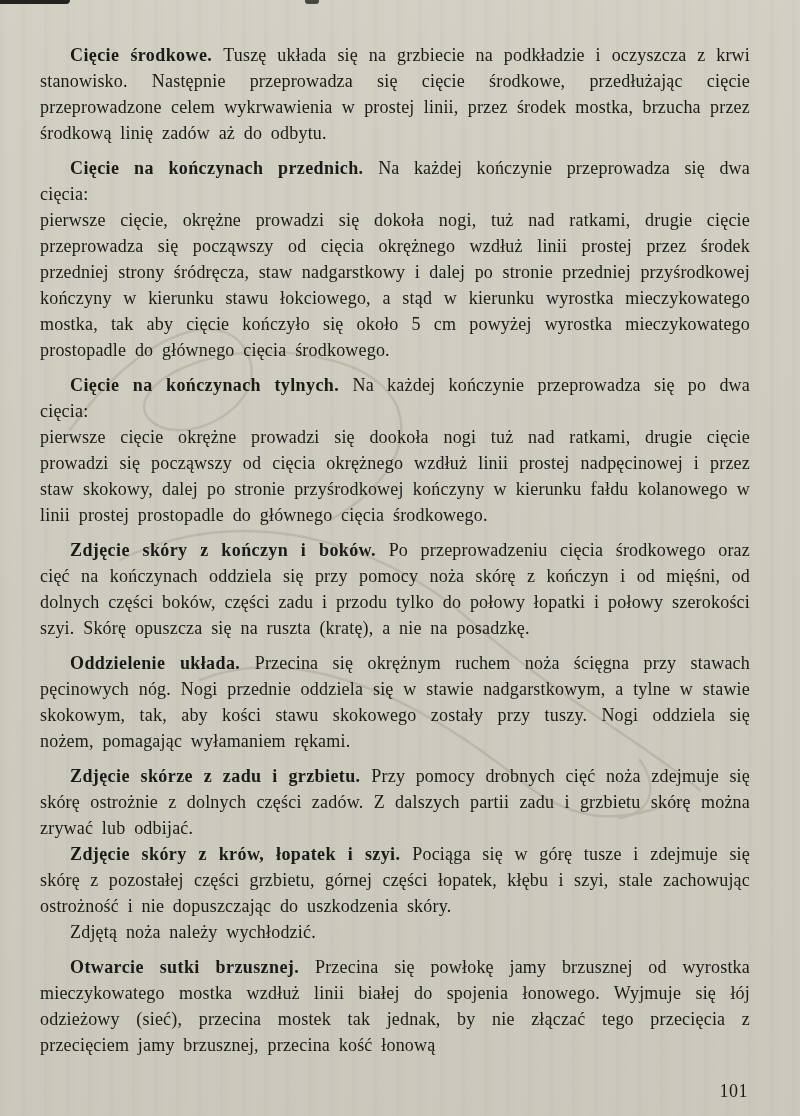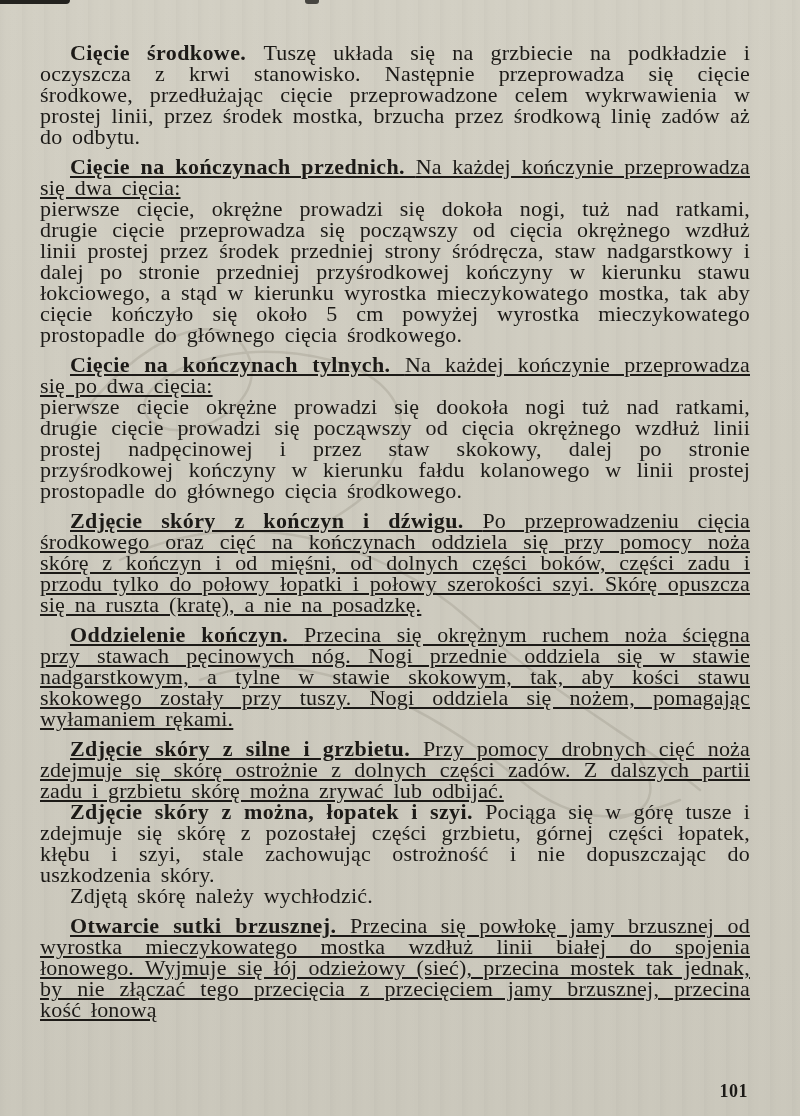--- a/index.html
+++ b/index.html
@@ -28,39 +28,39 @@
     pointer-events: none;
   }
   .body-text {
     position: absolute;
     left: 40px;
     right: 50px;
     top: 42px;
   }
   p.para {
     margin: 0;
-    font-size: 22px;
-    line-height: 21px;
+    font-size: 18px;
+    line-height: 26px;
     text-align: justify;
     word-spacing: 4px;
     letter-spacing: 0.2px;
     hyphens: auto;
   }
   p.para.indent { text-indent: 30px; }
-  p.para.section-gap { margin-top: 9px; text-decoration: underline; }
+  p.para.section-gap { margin-top: 9px; }
   p.para b {
     font-weight: bold;
     letter-spacing: 0.4px;
   }
   .page-number {
     position: absolute;
     right: 52px;
     bottom: 14px;
     font-size: 18px;
-    font-weight: bold;
+    font-weight: normal;
     letter-spacing: 0.5px;
   }
   .watermark {
     position: absolute;
     inset: 0;
     pointer-events: none;
     opacity: 0.28;
   }
   .scan-mark {
     position: absolute;
@@ -87,22 +87,22 @@
 
   <div class="scan-mark top-left"></div>
   <div class="scan-mark top-mid"></div>
 
   <div class="body-text">
       <p class="para indent"><b>Cięcie środkowe. </b>Tuszę układa się na grzbiecie na podkładzie i oczyszcza z krwi stanowisko. Następnie przeprowadza się cięcie środkowe, przedłużając cięcie przeprowadzone celem wykrwawienia w prostej linii, przez środek mostka, brzucha przez środkową linię zadów aż do odbytu.</p>
       <p class="para indent section-gap"><b>Cięcie na kończynach przednich. </b>Na każdej kończynie przeprowadza się dwa cięcia:</p>
       <p class="para">pierwsze cięcie, okrężne prowadzi się dokoła nogi, tuż nad ratkami, drugie cięcie przeprowadza się począwszy od cięcia okrężnego wzdłuż linii prostej przez środek przedniej strony śródręcza, staw nadgarstkowy i dalej po stronie przedniej przyśrodkowej kończyny w kierunku stawu łokciowego, a stąd w kierunku wyrostka mieczykowatego mostka, tak aby cięcie kończyło się około 5 cm powyżej wyrostka mieczykowatego prostopadle do głównego cięcia środkowego.</p>
       <p class="para indent section-gap"><b>Cięcie na kończynach tylnych. </b>Na każdej kończynie przeprowadza się po dwa cięcia:</p>
       <p class="para">pierwsze cięcie okrężne prowadzi się dookoła nogi tuż nad ratkami, drugie cięcie prowadzi się począwszy od cięcia okrężnego wzdłuż linii prostej nadpęcinowej i przez staw skokowy, dalej po stronie przyśrodkowej kończyny w kierunku fałdu kolanowego w linii prostej prostopadle do głównego cięcia środkowego.</p>
-      <p class="para indent section-gap"><b>Zdjęcie skóry z kończyn i dźwigu. </b>Po przeprowadzeniu cięcia środkowego oraz cięć na kończynach oddziela się przy pomocy noża skórę z kończyn i od mięśni, od dolnych części boków, części zadu i przodu tylko do połowy łopatki i połowy szerokości szyi. Skórę opuszcza się na ruszta (kratę), a nie na posadzkę.</p>
-      <p class="para indent section-gap"><b>Oddzielenie kończyn. </b>Przecina się okrężnym ruchem noża ścięgna przy stawach pęcinowych nóg. Nogi przednie oddziela się w stawie nadgarstkowym, a tylne w stawie skokowym, tak, aby kości stawu skokowego zostały przy tuszy. Nogi oddziela się nożem, pomagając wyłamaniem rękami.</p>
-      <p class="para indent section-gap"><b>Zdjęcie skóry z silne i grzbietu. </b>Przy pomocy drobnych cięć noża zdejmuje się skórę ostrożnie z dolnych części zadów. Z dalszych partii zadu i grzbietu skórę można zrywać lub odbijać.</p>
-      <p class="para indent"><b>Zdjęcie skóry z można, łopatek i szyi. </b>Pociąga się w górę tusze i zdejmuje się skórę z pozostałej części grzbietu, górnej części łopatek, kłębu i szyi, stale zachowując ostrożność i nie dopuszczając do uszkodzenia skóry.</p>
-      <p class="para indent">Zdjętą skórę należy wychłodzić.</p>
+      <p class="para indent section-gap"><b>Zdjęcie skóry z kończyn i boków. </b>Po przeprowadzeniu cięcia środkowego oraz cięć na kończynach oddziela się przy pomocy noża skórę z kończyn i od mięśni, od dolnych części boków, części zadu i przodu tylko do połowy łopatki i połowy szerokości szyi. Skórę opuszcza się na ruszta (kratę), a nie na posadzkę.</p>
+      <p class="para indent section-gap"><b>Oddzielenie układa. </b>Przecina się okrężnym ruchem noża ścięgna przy stawach pęcinowych nóg. Nogi przednie oddziela się w stawie nadgarstkowym, a tylne w stawie skokowym, tak, aby kości stawu skokowego zostały przy tuszy. Nogi oddziela się nożem, pomagając wyłamaniem rękami.</p>
+      <p class="para indent section-gap"><b>Zdjęcie skórze z zadu i grzbietu. </b>Przy pomocy drobnych cięć noża zdejmuje się skórę ostrożnie z dolnych części zadów. Z dalszych partii zadu i grzbietu skórę można zrywać lub odbijać.</p>
+      <p class="para indent"><b>Zdjęcie skóry z krów, łopatek i szyi. </b>Pociąga się w górę tusze i zdejmuje się skórę z pozostałej części grzbietu, górnej części łopatek, kłębu i szyi, stale zachowując ostrożność i nie dopuszczając do uszkodzenia skóry.</p>
+      <p class="para indent">Zdjętą noża należy wychłodzić.</p>
       <p class="para indent section-gap"><b>Otwarcie sutki brzusznej. </b>Przecina się powłokę jamy brzusznej od wyrostka mieczykowatego mostka wzdłuż linii białej do spojenia łonowego. Wyjmuje się łój odzieżowy (sieć), przecina mostek tak jednak, by nie złączać tego przecięcia z przecięciem jamy brzusznej, przecina kość łonową</p>
     </div>
 
   <div class="page-number">101</div>
 </div>
 
 </body></html>

